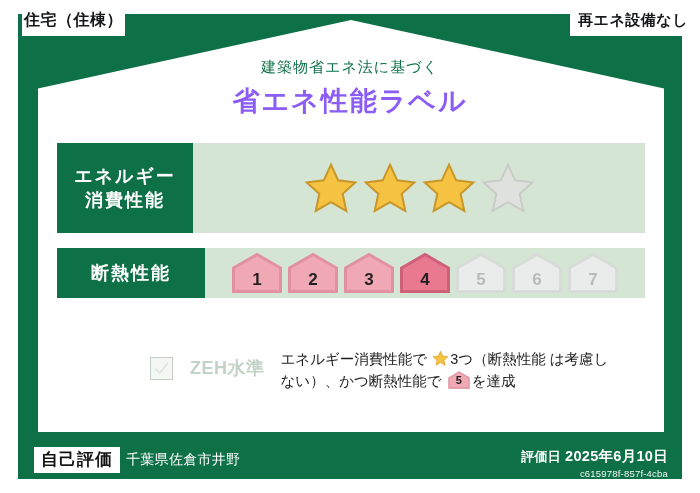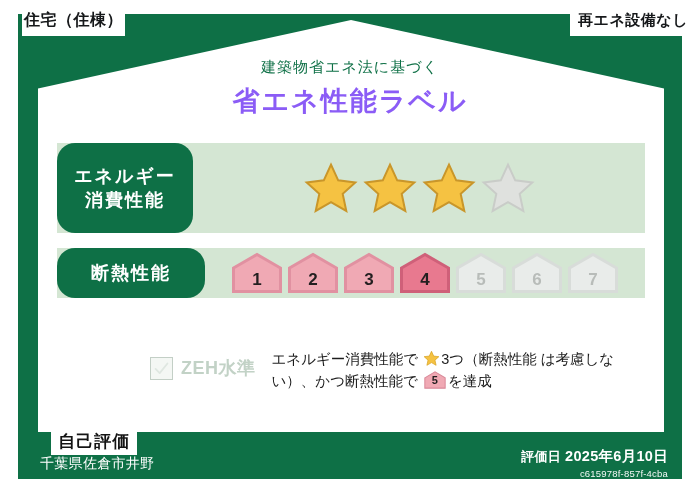--- a/index.html
+++ b/index.html
@@ -111,21 +111,20 @@
     color: #ffffff;
     font-weight: bold;
     display: flex;
     flex-direction: column;
     align-items: center;
     justify-content: center;
     box-sizing: border-box;
     flex: 0 0 auto;
     text-align: center;
     letter-spacing: 2px;
-    border-radius: 18px;
   }
   .metric-row.energy .metric-label {
     width: 136px;
     height: 90px;
     font-size: 18px;
     line-height: 1.35;
   }
   .metric-row.insulation .metric-label {
     width: 148px;
     height: 50px;
@@ -171,21 +170,21 @@
     left: 150px;
     top: 348px;
     width: 470px;
     display: flex;
     align-items: flex-start;
     z-index: 5;
   }
   .zeh-mark {
     display: flex;
     align-items: center;
-    gap: 8px;
+    gap: 17px;
     flex: 0 0 auto;
     margin-top: 8px;
   }
   .zeh-box {
     width: 23px;
     height: 23px;
     border: 1px solid #c3cfc6;
     background: #f4f7f4;
     position: relative;
     box-sizing: border-box;
@@ -220,21 +219,20 @@
   }
 
   
   .footer-left {
     position: absolute;
     left: 34px;
     bottom: 20px;
     display: flex;
     align-items: center;
     z-index: 6;
-    flex-direction: column;
   }
   .self-eval {
     background: #ffffff;
     color: #141414;
     font-weight: bold;
     font-size: 17px;
     padding: 3px 7px;
     letter-spacing: 1px;
     line-height: 1.2;
   }

